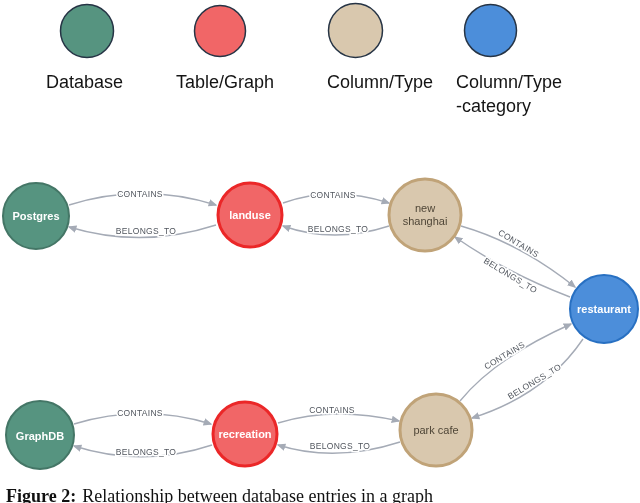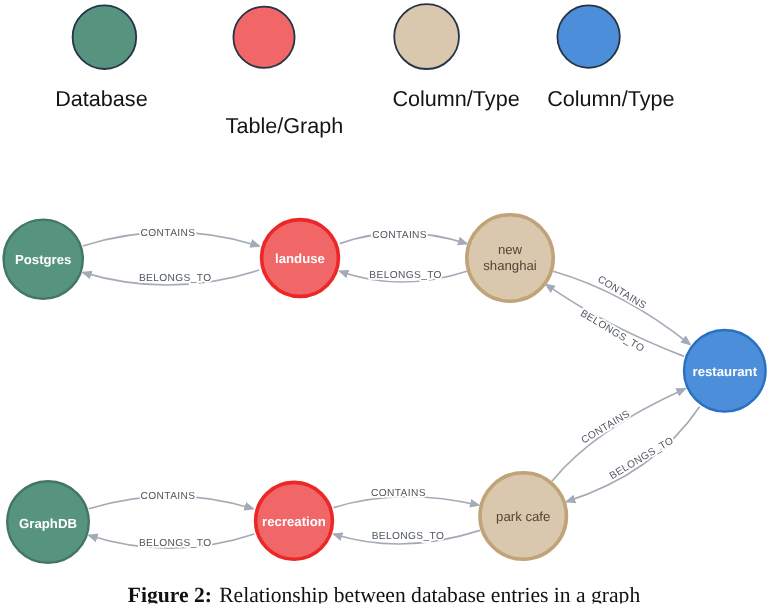--- a/index.html
+++ b/index.html
@@ -1,21 +1,21 @@
 <!DOCTYPE html>
 <html><head>
 <meta charset="utf-8">
 <style>
   html,body{margin:0;padding:0;}
   body{
     width:640px;height:503px;overflow:hidden;position:relative;
     background:#ffffff;
     font-family:"Liberation Sans","DejaVu Sans",sans-serif;
   }
-  .page{position:absolute;inset:0;text-align:center;}
+  .page{position:absolute;inset:0;}
   
   .legend-swatch{position:absolute;}
   .legend-swatch svg{display:block;}
   .legend-label{
     position:absolute;font-size:18px;line-height:24px;color:#141414;
     letter-spacing:0px;white-space:nowrap;
   }
   
   svg.graph{position:absolute;left:0;top:0;}
   .edge{fill:none;stroke:#A5ABB6;stroke-width:1.4px;}
@@ -54,38 +54,39 @@
         <circle cx="28" cy="28" r="26.5" stroke="#263445" stroke-width="1.5" fill="#569480"></circle>
       </svg>
     </div>
     <div class="legend-label" style="left:46px;top:70px;">Database</div>
 
     <div class="legend-swatch" style="left:193px;top:4px;">
       <svg width="54" height="54" viewBox="0 0 54 54">
         <circle cx="27" cy="27" r="25.5" stroke="#263445" stroke-width="1.5" fill="#F16667"></circle>
       </svg>
     </div>
-    <div class="legend-label" style="left:188px;top:70px;margin-top:23px;">Table/Graph</div>
+    <div class="legend-label" style="left:176px;top:70px;">Table/Graph</div>
 
     <div class="legend-swatch" style="left:327px;top:2px;">
       <svg width="57" height="57" viewBox="0 0 57 57">
         <circle cx="28.5" cy="28.5" r="27" stroke="#263445" stroke-width="1.5" fill="#D9C8AE"></circle>
       </svg>
     </div>
     <div class="legend-label" style="left:327px;top:70px;">
       <div>Column/Type</div>
     </div>
 
     <div class="legend-swatch" style="left:463px;top:3px;">
       <svg width="55" height="55" viewBox="0 0 55 55">
         <circle cx="27.5" cy="27.5" r="26" stroke="#263445" stroke-width="1.5" fill="#4C8EDA"></circle>
       </svg>
     </div>
     <div class="legend-label" style="left:456px;top:70px;">
       <div>Column/Type</div>
+      <div>-category</div>
     </div>
 
   </div>
 
   <svg class="graph" width="640" height="503" viewBox="0 0 640 503">
     <defs>
       <marker id="arrow" viewBox="0 0 10 10" refX="7.5" refY="5" markerWidth="7" markerHeight="7" orient="auto">
         <path d="M0,1.2 L9,5 L0,8.8 z" fill="#A5ABB6"></path>
       </marker>
     </defs>

